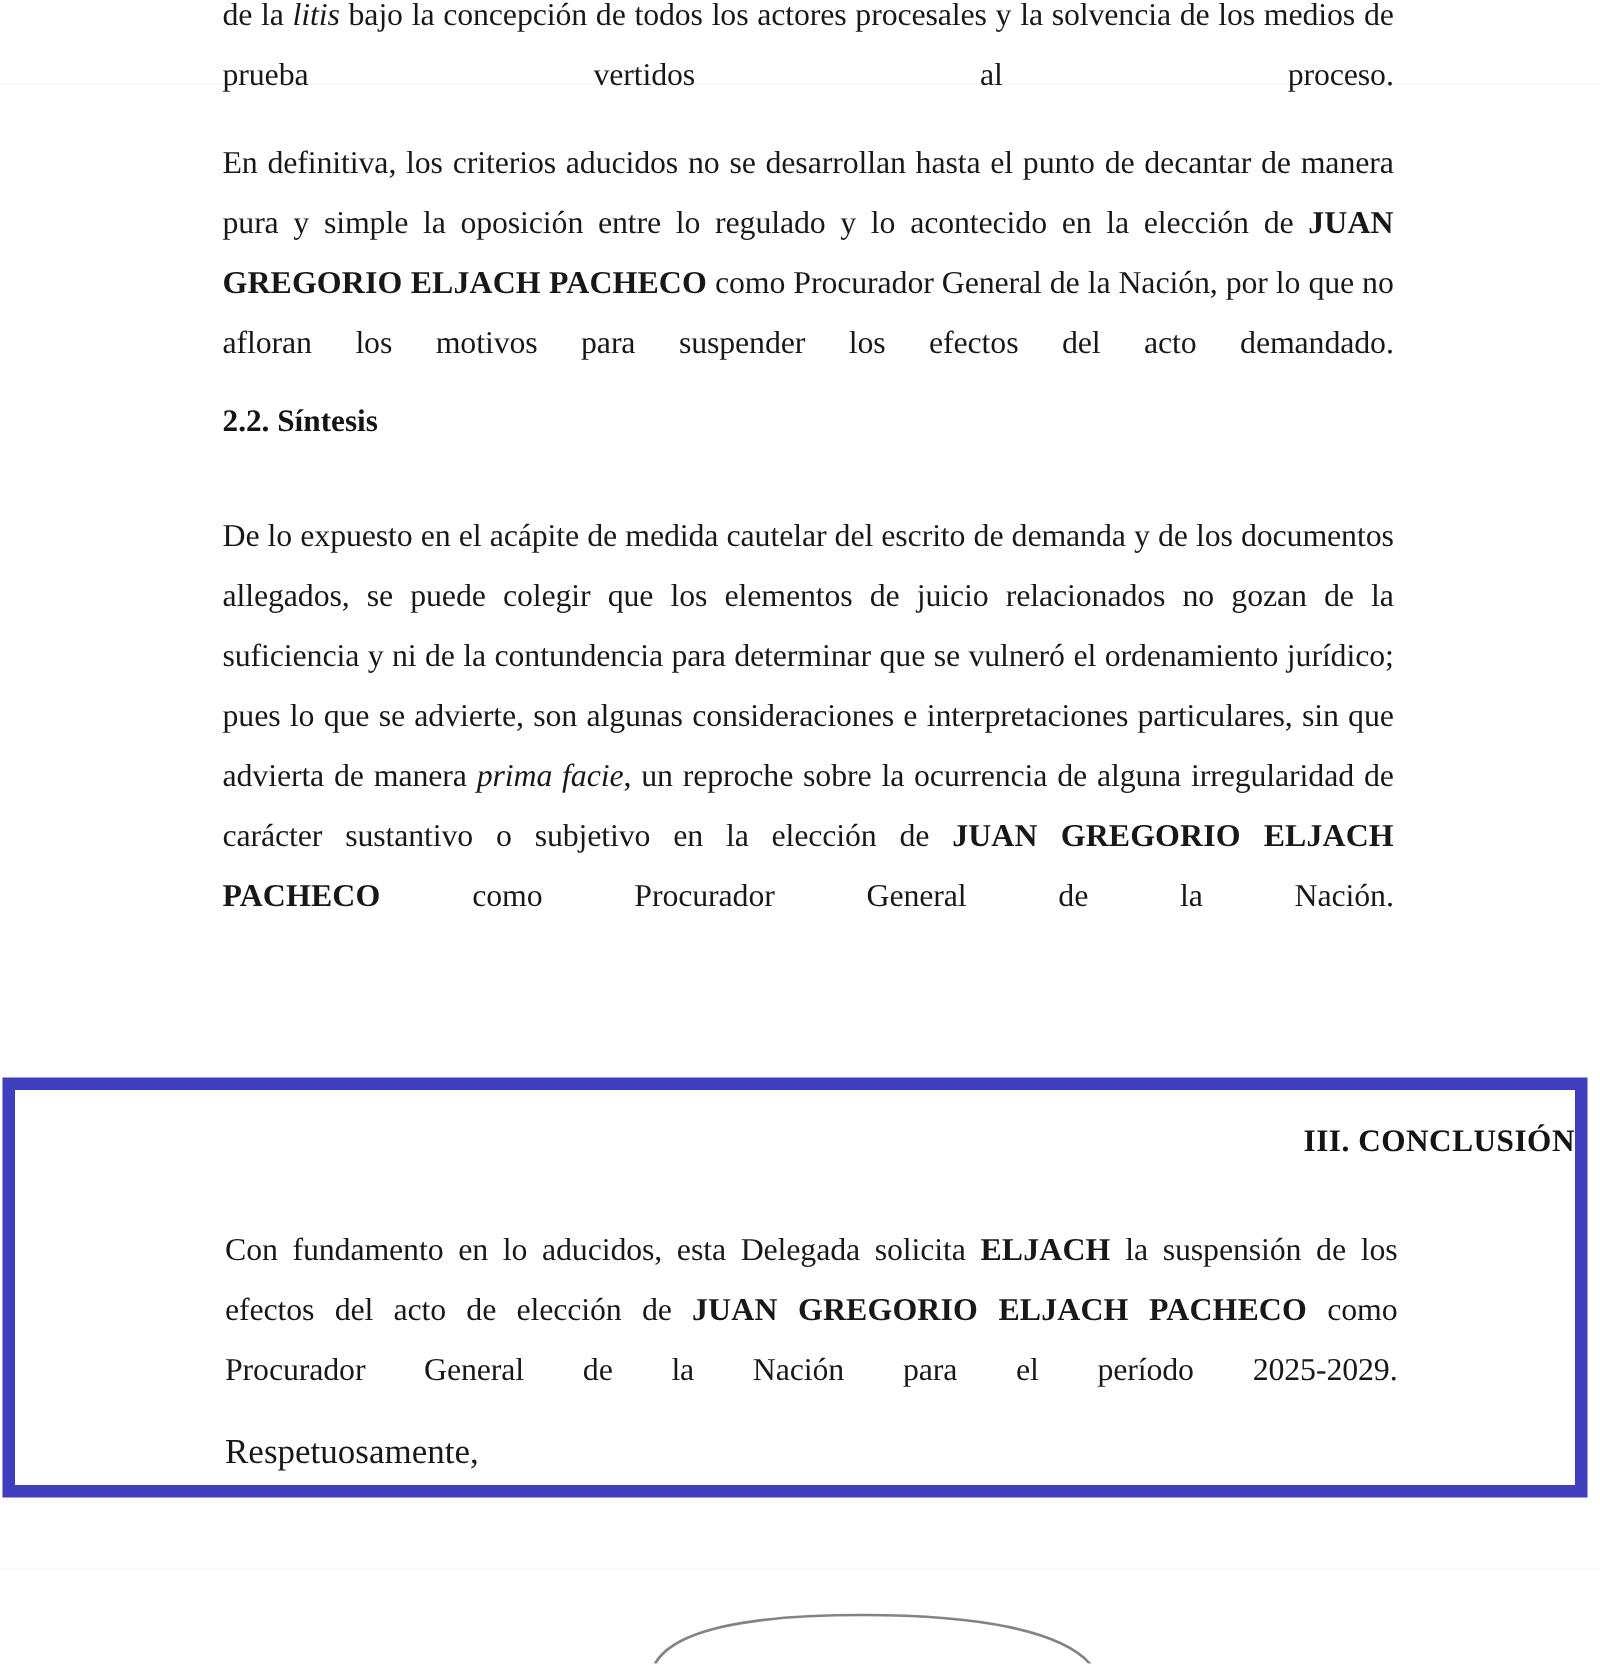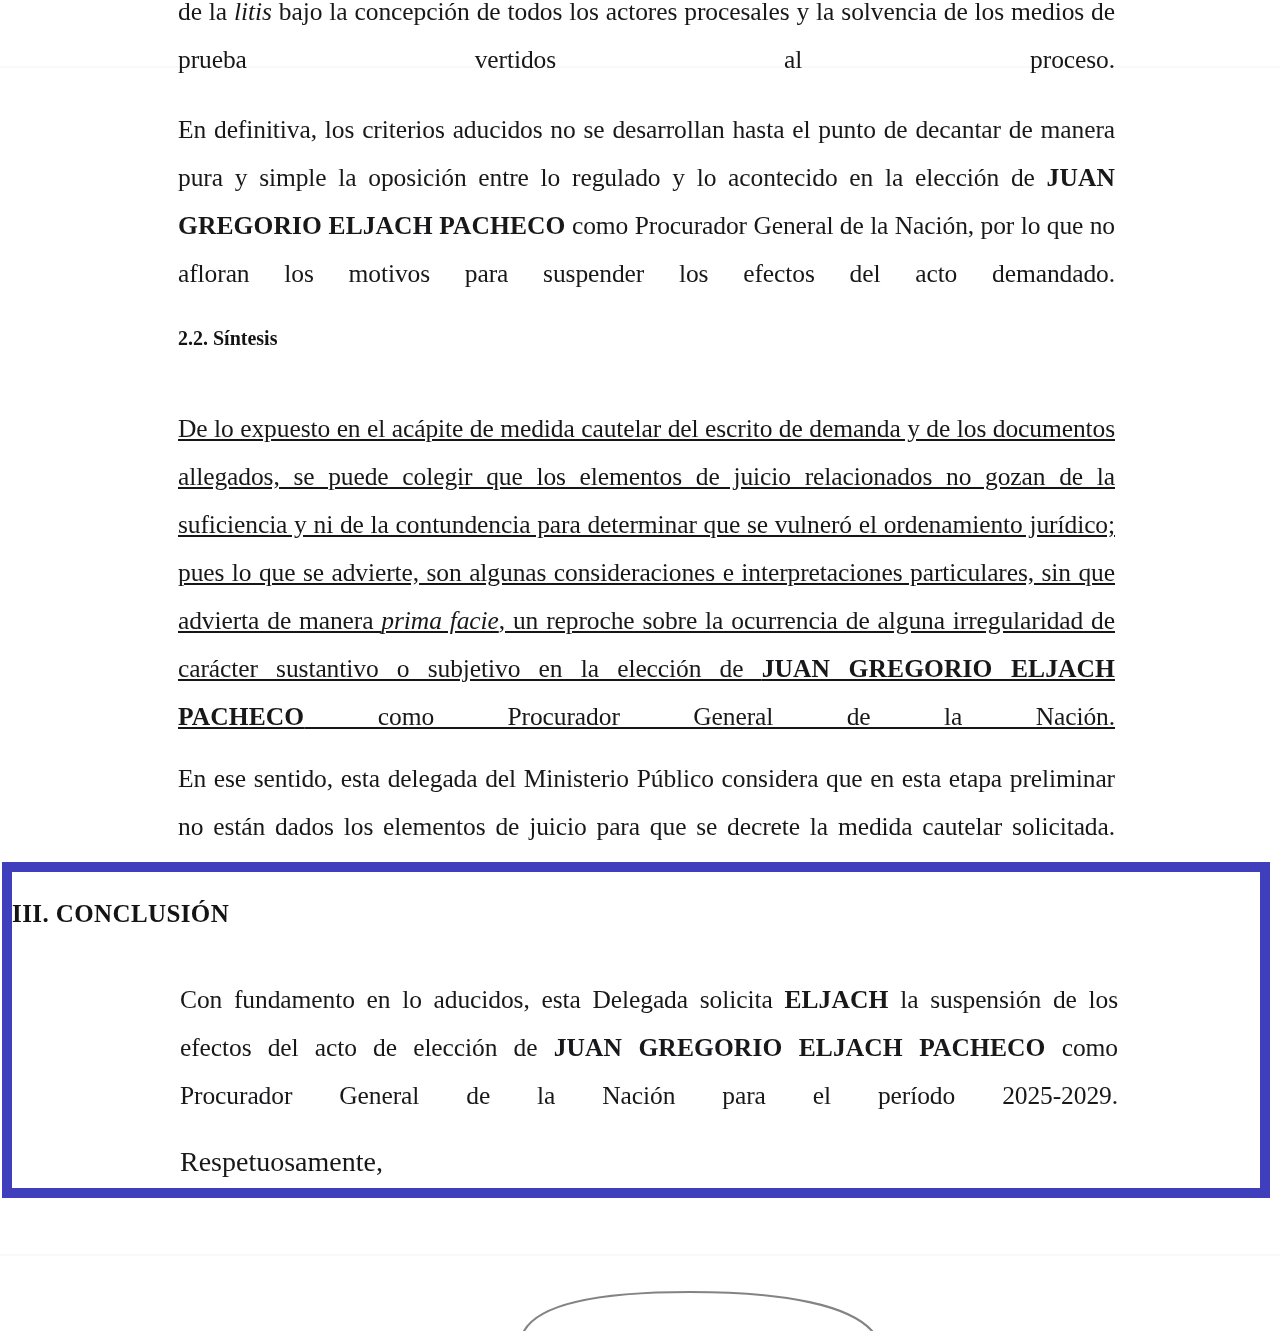--- a/index.html
+++ b/index.html
@@ -45,21 +45,21 @@
     content: "";
     display: inline-block;
     width: 100%;
   }
 
   b.nm { font-weight: 700; letter-spacing: 0.1px; }
   i.it { font-style: italic; }
 
   h3.sub-head {
     margin: 0;
-    font-size: 20px;
+    font-size: 25px;
     font-weight: 700;
     line-height: 40px;
     color: #141414;
   }
 
   
   .highlight-box {
     position: absolute;
     left: 2px;
     top: 862px;
@@ -68,21 +68,21 @@
     box-sizing: border-box;
     border: 10px solid #3f3fbe;
     background: #ffffff;
   }
 
   .conclusion-title {
     position: absolute;
     left: 0;
     top: 28px;
     width: 100%;
-    text-align: left;
+    text-align: right;
     font-size: 25px;
     font-weight: 700;
     letter-spacing: 0.4px;
     color: #141414;
   }
 
   .conclusion-body {
     position: absolute;
     left: 168px;
     top: 104px;
@@ -129,27 +129,24 @@
   </div>
 
   <div class="text-col" style="top:106px;">
     <p class="body-par" id="p-definitiva"><span>En definitiva, los criterios aducidos no se desarrollan hasta el punto de decantar de manera pura y simple la oposición entre lo regulado y lo acontecido en la elección de </span><b class="nm">JUAN GREGORIO ELJACH PACHECO</b><span> como Procurador General de la Nación, por lo que no afloran los motivos para suspender los efectos del acto demandado.</span></p>
   </div>
 
   <div class="text-col" style="top:318px;">
     <h3 class="sub-head">2.2. Síntesis</h3>
   </div>
 
-  <div class="text-col" style="top:405px;text-decoration:underline;">
+  <div class="text-col" style="top:405px;">
     <p class="body-par" id="p-expuesto"><span>De lo expuesto en el acápite de medida cautelar del escrito de demanda y de los documentos allegados, se puede colegir que los elementos de juicio relacionados no gozan de la suficiencia y ni de la contundencia para determinar que se vulneró el ordenamiento jurídico; pues lo que se advierte, son algunas consideraciones e interpretaciones particulares, sin que advierta de manera </span><i class="it">prima facie</i><span>, un reproche sobre la ocurrencia de alguna irregularidad de carácter sustantivo o subjetivo en la elección de </span><b class="nm">JUAN GREGORIO ELJACH PACHECO</b><span> como Procurador General de la Nación.</span></p>
   </div>
 
-  <div class="text-col" style="top:755px;">
-    <p class="body-par" id="p-ese-sentido"><span>En ese sentido, esta delegada del Ministerio Público considera que en esta etapa preliminar no están dados los elementos de juicio para que se decrete la medida cautelar solicitada.</span></p>
-  </div>
 
   <div class="highlight-box" style="border-color: rgb(63, 63, 190);">
 
     <div class="conclusion-title">III. CONCLUSIÓN</div>
 
     <div class="conclusion-body">
       <p class="body-par" id="p-conclusion"><span>Con fundamento en lo aducidos, esta Delegada solicita </span><b class="nm">ELJACH</b><span> la suspensión de los efectos del acto de elección de </span><b class="nm">JUAN GREGORIO ELJACH PACHECO</b><span> como Procurador General de la Nación para el período 2025-2029.</span></p>
     </div>
 
     <div class="respect-line">Respetuosamente,</div>

